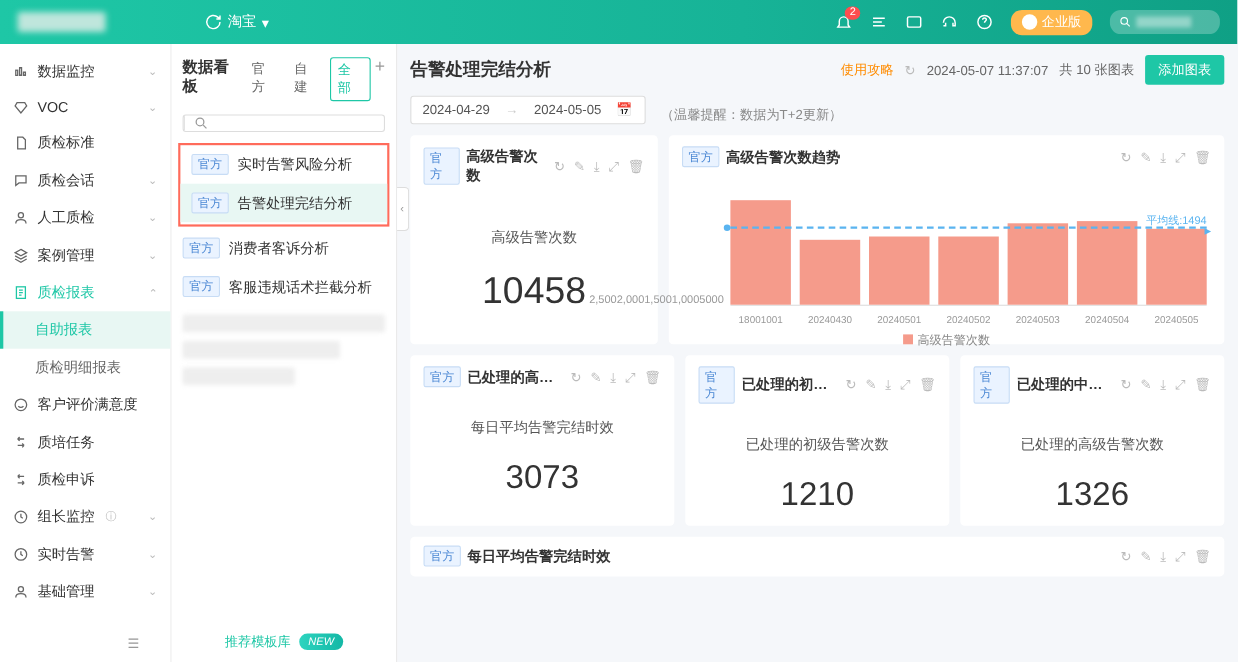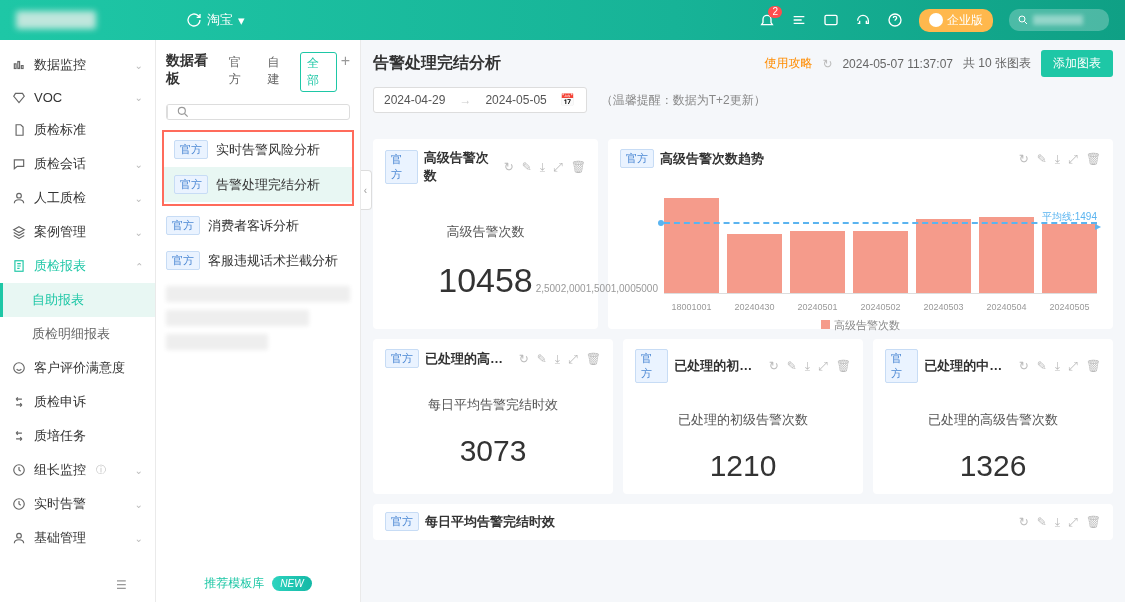--- a/index.html
+++ b/index.html
@@ -39,21 +39,21 @@
   .db-blur{height:16px;background:#eee;filter:blur(2px);margin:8px 10px;border-radius:2px}
   .p2-foot{position:absolute;bottom:10px;left:0;right:0;display:flex;align-items:center;justify-content:center;gap:8px;color:#1ec7a6;font-size:12px}
   .newpill{background:linear-gradient(90deg,#2dd4bf,#14b8a6);color:#fff;padding:2px 8px;border-radius:8px;font-size:10px;font-style:italic}
   .main{flex:1;padding:10px 12px;overflow:auto;position:relative}
   .collapse{position:absolute;left:-1px;top:130px;width:12px;height:40px;background:#fff;border:1px solid #ddd;border-left:none;border-radius:0 4px 4px 0;display:flex;align-items:center;justify-content:center;color:#999;cursor:pointer;font-size:10px}
   .m-head{display:flex;align-items:center;margin-bottom:10px}
   .m-title{font-size:16px;font-weight:600}
   .m-right{margin-left:auto;display:flex;align-items:center;gap:10px;font-size:12px;color:#666}
   .link{color:#ff8c00}
   .addbtn{background:#1ec7a6;color:#fff;padding:5px 12px;border-radius:3px;cursor:pointer}
-  .m-sub{display:flex;align-items:center;gap:14px;margin-bottom:26px}
+  .m-sub{display:flex;align-items:flex-end;gap:14px;margin-bottom:10px}
   .daterange{background:#fff;border:1px solid #ddd;border-radius:3px;padding:5px 10px;display:flex;align-items:center;gap:14px;font-size:12px;color:#555}
   .tip{color:#888}
   .grid{display:grid;grid-template-columns:225px 1fr;gap:10px}
   .card{background:#fff;border-radius:4px;padding:10px 12px;position:relative}
   .card-head{display:flex;align-items:center;gap:6px;margin-bottom:6px}
   .card-title{font-size:13px;font-weight:600}
   .card-tools{margin-left:auto;display:flex;gap:8px;color:#bbb}
   .card-tools span{cursor:pointer}
   .kpi-lbl{text-align:center;color:#555;font-size:13px;margin-top:38px}
   .kpi-val{text-align:center;font-size:34px;font-weight:400;margin-top:20px}
@@ -188,27 +188,27 @@
         <svg class="nav-ico" viewBox="0 0 24 24" fill="none" stroke="#666" stroke-width="2">
           <circle cx="12" cy="12" r="9"></circle>
           <path d="M8 14s1.5 2 4 2 4-2 4-2M9 9h.01M15 9h.01"></path>
         </svg>
         <span>客户评价满意度</span>
       </div>
     <div class="nav-item">
         <svg class="nav-ico" viewBox="0 0 24 24" fill="none" stroke="#666" stroke-width="2">
           <path d="M7 7h10M7 7l3-3M7 7l3 3M17 17H7M17 17l-3-3M17 17l-3 3"></path>
         </svg>
+        <span>质培任务</span>
+      </div>
+    <div class="nav-item">
+        <svg class="nav-ico" viewBox="0 0 24 24" fill="none" stroke="#666" stroke-width="2">
+          <path d="M7 7h10M7 7l3-3M7 7l3 3M17 17H7M17 17l-3-3M17 17l-3 3"></path>
+        </svg>
         <span>质检申诉</span>
-      </div>
-    <div class="nav-item">
-        <svg class="nav-ico" viewBox="0 0 24 24" fill="none" stroke="#666" stroke-width="2">
-          <path d="M7 7h10M7 7l3-3M7 7l3 3M17 17H7M17 17l-3-3M17 17l-3 3"></path>
-        </svg>
-        <span>质培任务</span>
       </div>
     <div class="nav-item">
         <svg class="nav-ico" viewBox="0 0 24 24" fill="none" stroke="#666" stroke-width="2">
           <circle cx="12" cy="12" r="9"></circle>
           <path d="M12 7v5l3 2"></path>
         </svg>
         <span>组长监控</span>
         <span style="color:#bbb;font-size:10px;margin-left:2px">ⓘ</span>
         <span class="chev">⌄</span>
       </div>

